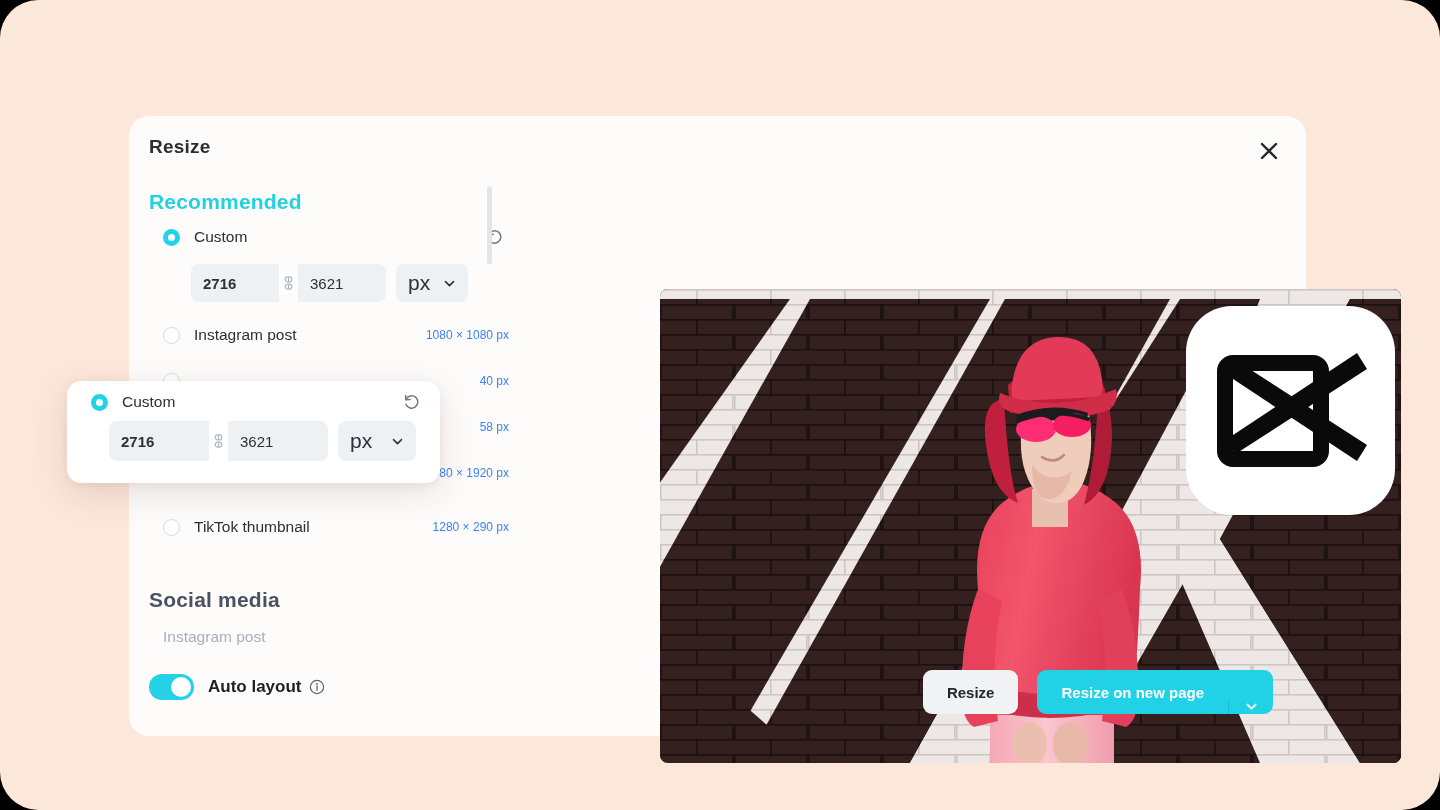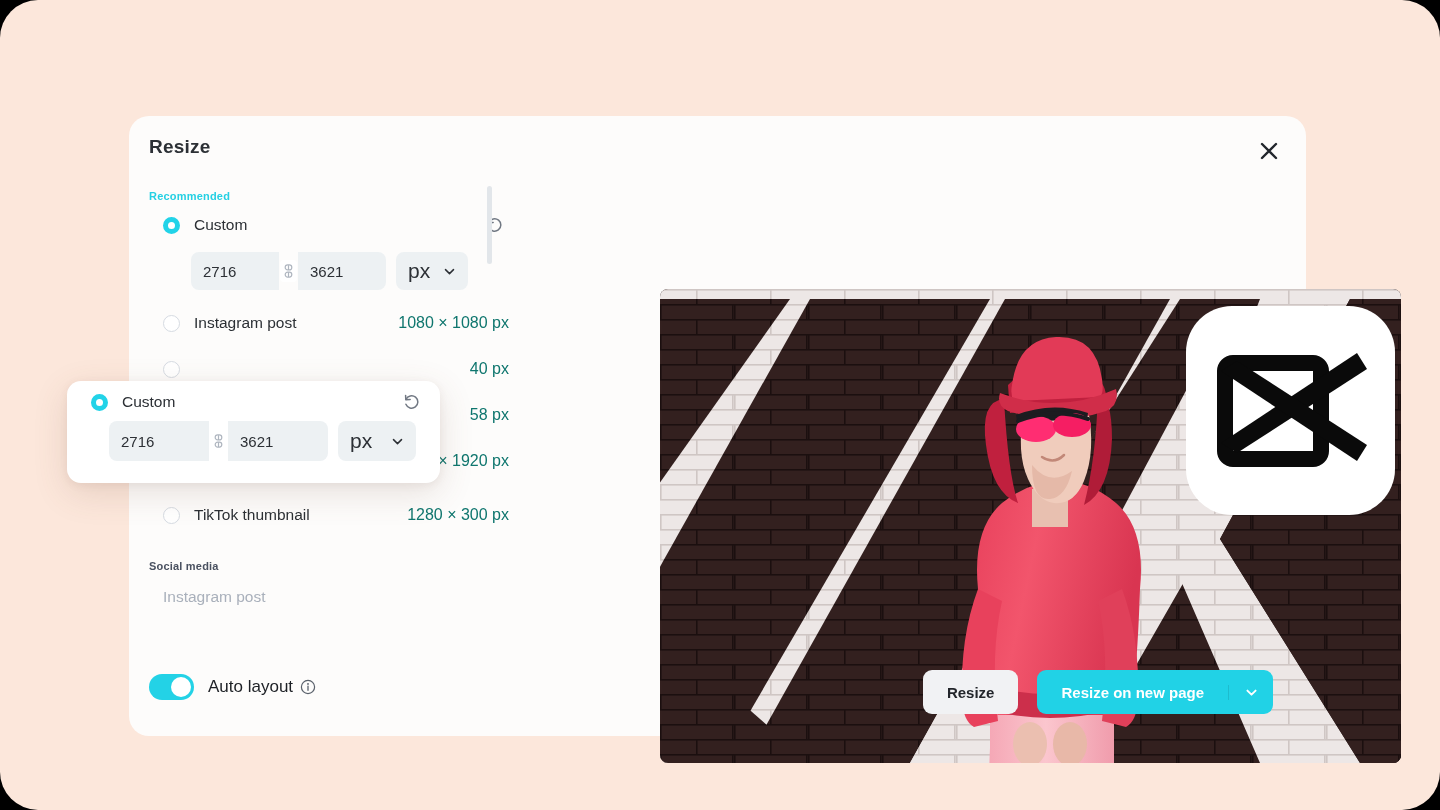--- a/index.html
+++ b/index.html
@@ -49,21 +49,21 @@
 
   
   .left-panel {
     position: absolute;
     left: 20px; top: 58px;
     width: 360px; height: 490px;
     overflow: hidden;
   }
 
   .section-head {
-    font-size: 11px;
+    font-size: 21px;
     font-weight: bold;
     letter-spacing: .2px;
   }
   .section-head.accent { color: #25D0E3; }
   .section-head.plain  { color: #4A5160; }
 
   .opt-row {
     position: relative;
     display: flex;
     align-items: center;
@@ -84,22 +84,22 @@
   }
   .opt-label {
     margin-left: 14px;
     font-size: 15.5px;
     color: #2C3035;
     font-weight: 500;
   }
   .opt-dim {
     position: absolute;
     right: 0;
-    font-size: 16px;
-    color: #0f766e;
+    font-size: 12px;
+    color: #3b82f6;
   }
   .reset-icon {
     position: absolute;
     right: 4px;
     width: 20px; height: 20px;
     cursor: pointer;
   }
 
   
   .size-row {
@@ -113,21 +113,21 @@
     width: 88px; height: 38px;
     background: #EDF1F3;
     border: none;
     border-radius: 8px;
     font-family: "Liberation Sans", sans-serif;
     font-size: 15px;
     color: #2C3035;
     padding: 0 12px;
     outline: none;
   }
-  .num-field.first { border-radius: 8px 0 0 8px; }
+  .num-field.first { border-radius: 8px 0 0 8px; font-weight: bold; }
   .num-field.second{ border-radius: 0 8px 8px 0; margin-left: 0; }
   .link-box {
     width: 17px; height: 22px;
     background: #fff;
     border-radius: 4px;
     display: flex; align-items: center; justify-content: center;
     z-index: 3;
     margin: 0 1px;
     cursor: pointer;
   }
@@ -217,42 +217,42 @@
   .toggle .knob {
     position: absolute;
     right: 3px; top: 3px;
     width: 20px; height: 20px;
     background: #fff;
     border-radius: 50%;
   }
   .toggle-label {
     margin-left: 14px;
     font-size: 17px;
-    font-weight: 400;
+    font-weight: 700;
     color: #1D2025;
   }
   .info-icon { margin-left: 7px; display: inline-flex; }
 
   .btn-group {
     position: absolute;
     right: 33px; top: 20px;
     display: flex; align-items: center;
   }
   .btn-secondary {
     height: 44px;
     padding: 0 24px;
     background: #F1F2F4;
     border: none; border-radius: 9px;
     font-family: "Liberation Sans", sans-serif;
     font-size: 15px; font-weight: bold;
     color: #23262B;
     cursor: pointer;
   }
   .btn-primary-wrap {
-    display: flex; align-items: center;
+    display: flex; align-items: flex-end;
     margin-left: 19px;
     background: #21D2E6;
     border-radius: 9px;
     overflow: hidden;
   }
   .btn-primary {
     height: 44px;
     padding: 0 24px;
     background: transparent;
     border: none;
@@ -336,24 +336,24 @@
 
       <div class="opt-row" style="margin-top:12px;">
         <span class="radio"></span>
         <span class="opt-label">TikTok</span>
         <span class="opt-dim">1080 × 1920 px</span>
       </div>
 
       <div class="opt-row" style="margin-top:20px;">
         <span class="radio"></span>
         <span class="opt-label">TikTok thumbnail</span>
-        <span class="opt-dim">1280 × 300 px</span>
-      </div>
-
-      <div class="section-head plain" style="margin:28px 0 0 0;">Social media</div>
+        <span class="opt-dim">1280 × 290 px</span>
+      </div>
+
+      <div class="section-head plain" style="margin:44px 0 0 0;">Social media</div>
 
       <div style="margin-top:16px;margin-left:14px;font-size:15.5px;color:#A9B0BB;">
         <span>Instagram post</span>
       </div>
     </div>
 
     <div class="scroll-track" style="left:358px;top:70px;">
       <div class="scroll-thumb"></div>
     </div>
 

